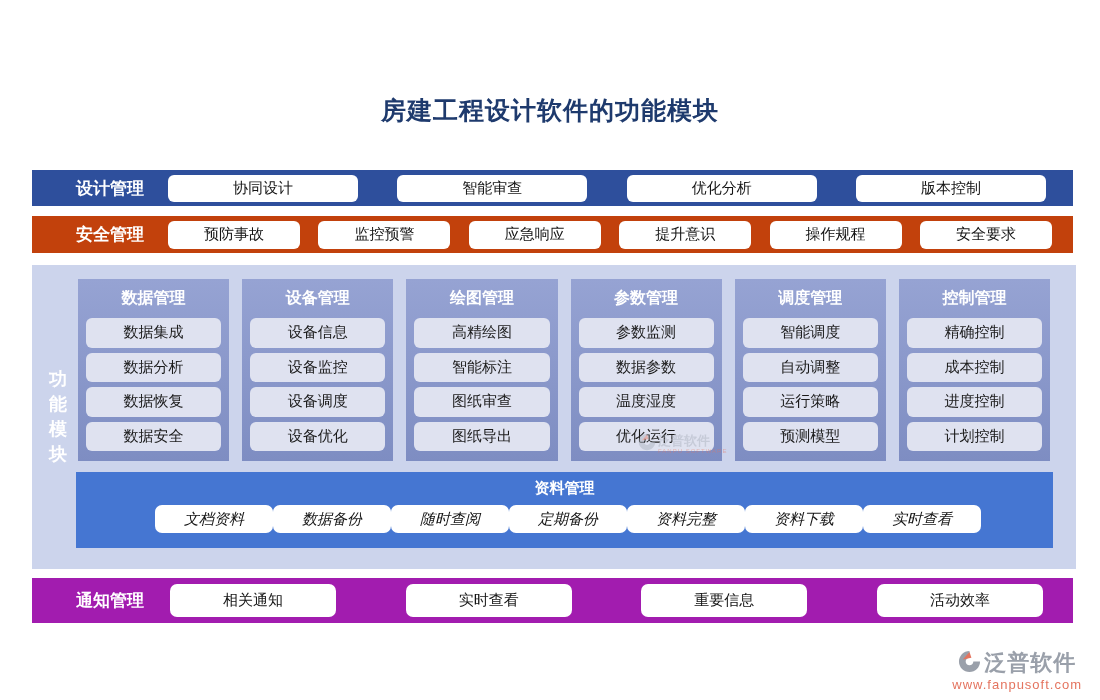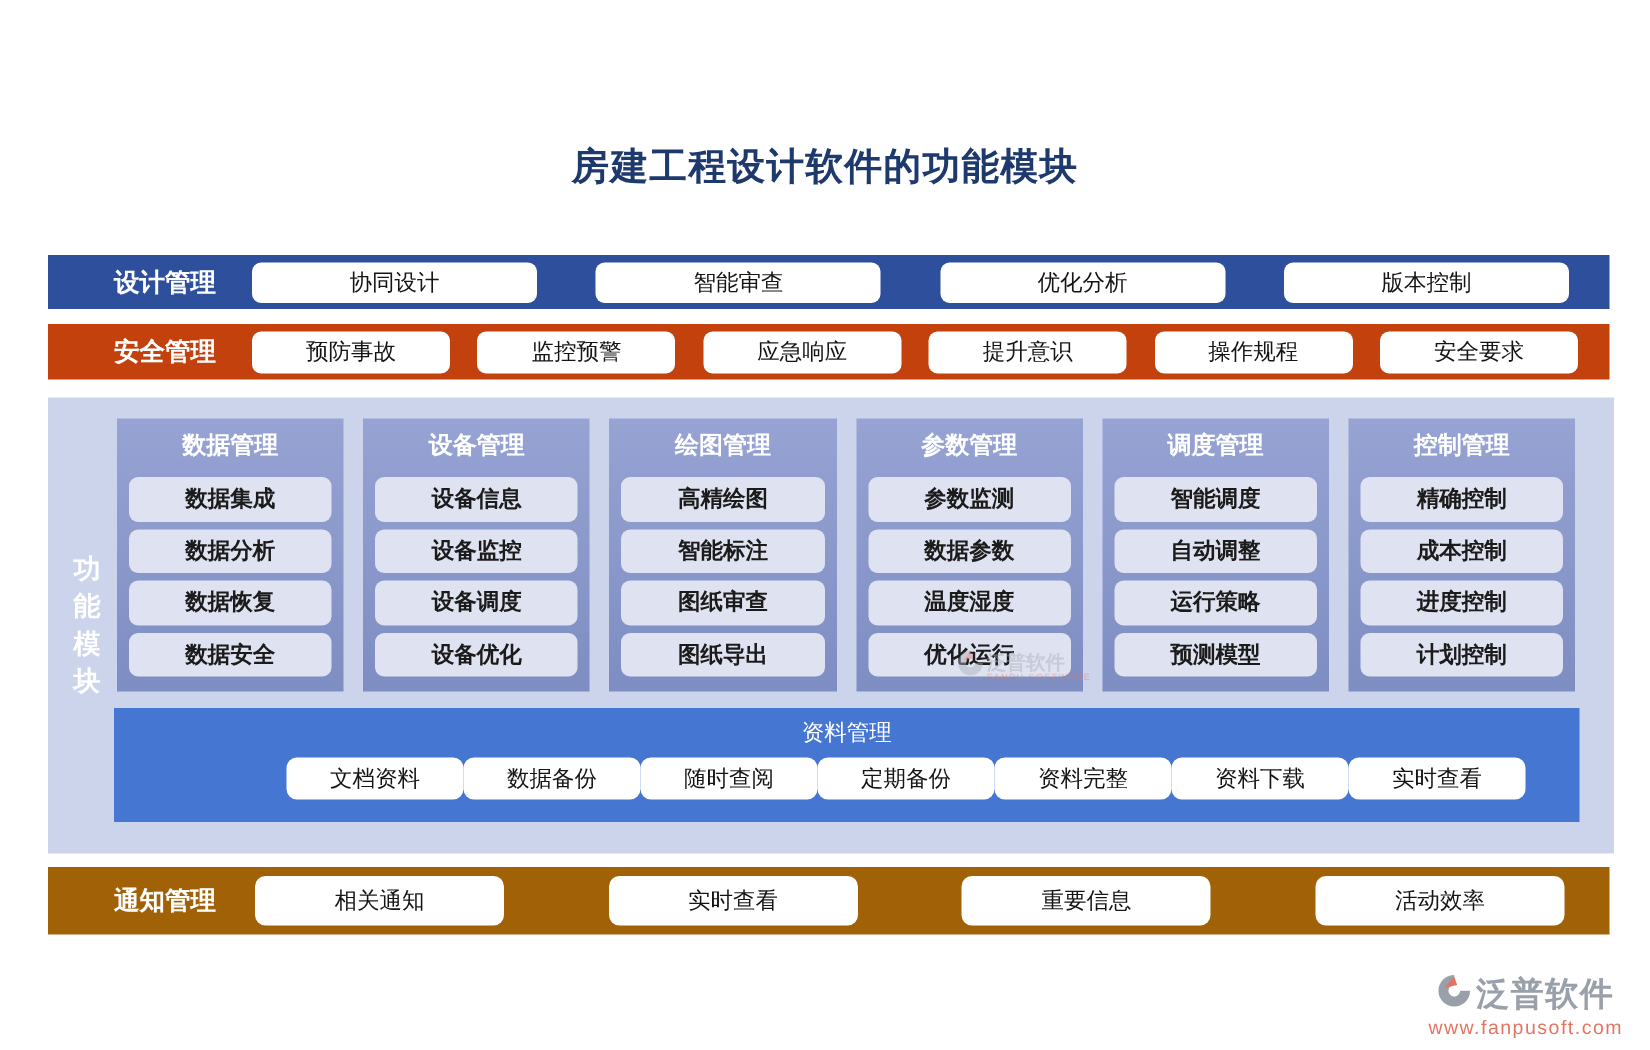--- a/index.html
+++ b/index.html
@@ -15,21 +15,21 @@
     text-align:center; font-size:25px; font-weight:bold;
     color:#1e3a6d; letter-spacing:1px;
   }
   
   .hbar {
     position:absolute; left:32px; width:1041px;
     display:flex; align-items:center;
   }
   .bar-design { top:170px; height:36px; background:#2e4f9c; }
   .bar-safety { top:216px; height:37px; background:#c2410c; }
-  .bar-notice { top:578px; height:45px; background:#a16207; }
+  .bar-notice { top:578px; height:45px; background:#a21caf; }
   .bar-label {
     flex:none; width:96px; margin-left:30px;
     color:#ffffff; font-weight:bold; font-size:17px; text-align:center;
   }
   .bar-buttons {
     flex:1; display:flex; align-items:center; justify-content:space-between;
   }
   .bar-design .bar-buttons { padding:0 27px 0 10px; }
   .bar-safety .bar-buttons { padding:0 21px 0 10px; }
   .bar-notice .bar-buttons { padding:0 30px 0 12px; }
@@ -61,33 +61,34 @@
     background:linear-gradient(180deg,#96a3d3 0%,#7e8dc2 100%);
     display:flex; flex-direction:column;
   }
   .col-header {
     color:#ffffff; font-weight:bold; font-size:16px;
     text-align:center; height:25px; line-height:25px; margin-bottom:3px;
   }
   .col-item {
     background:#dfe2f0; border-radius:6px; height:39px; margin-top:5px;
     display:flex; align-items:center; justify-content:center;
-    font-size:15px; color:#1b1b1b; cursor:pointer; white-space:nowrap;font-weight:bold;
+    font-size:15px; color:#1b1b1b; cursor:pointer; white-space:nowrap;
   }
   .material {
     position:absolute; left:44px; top:207px; width:977px; height:76px;
     background:#4576d2;
   }
   .material-title {
-    text-align:center; color:#ffffff; font-weight:normal; font-size:15px;
+    text-align:center; color:#ffffff; font-weight:bold; font-size:15px;
     padding-top:7px;
   }
   .material-buttons {
-    display:flex; justify-content:flex-end; align-items:center;
+    display:flex; justify-content:center; align-items:center;
     padding:7px 36px 0 43px;
+    font-style:italic;
   }
   .material .btn { width:118px; height:28px; border-radius:7px; }
 
   
   .watermark {
     position:absolute; left:638px; top:433px; z-index:5;
     display:flex; align-items:center; gap:2px; opacity:0.45;
     pointer-events:none;
   }
   .watermark .wm-texts { display:flex; flex-direction:column; line-height:1; }

